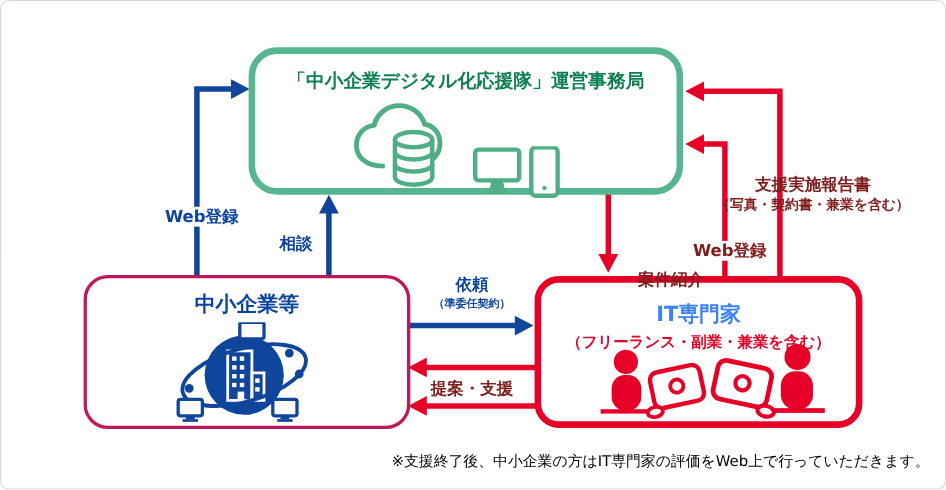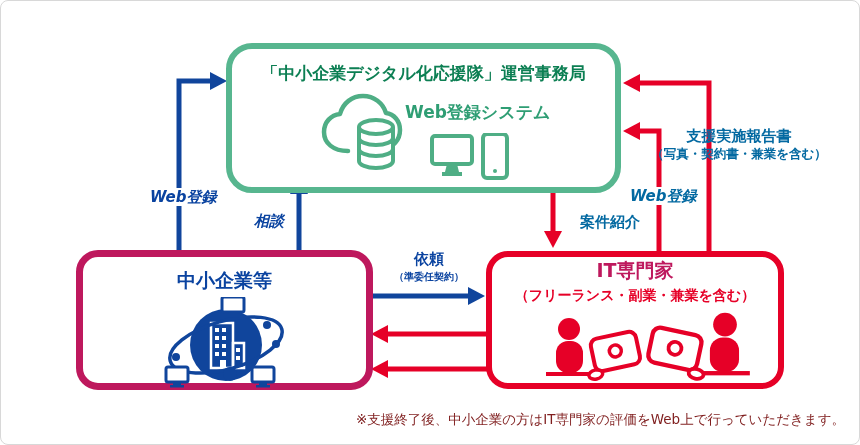--- a/index.html
+++ b/index.html
@@ -2,38 +2,38 @@
 <html><head>
 <meta charset="utf-8">
 <style>
   html,body{margin:0;padding:0;background:#fff;font-family:"DejaVu Sans","Liberation Sans",sans-serif;}
   .canvas{
     position:relative;width:858px;height:443px;margin:0;
     background:#fff;border:1px solid #d8d8d8;border-radius:8px;overflow:hidden;
   }
   .arrows{position:absolute;left:0;top:0;width:860px;height:445px;pointer-events:none;}
   .box{position:absolute;box-sizing:border-box;background:#fff;}
-  .box-green{left:225px;top:42px;width:395px;height:150px;border:6px solid #57b68f;border-radius:26px;}
-  .box-blue{left:75px;top:249px;width:297px;height:140px;border:7px solid #be185d;border-radius:22px;}
+  .box-green{left:225px;top:42px;width:395px;height:134px;border:6px solid #57b68f;border-radius:26px;}
+  .box-blue{left:75px;top:249px;width:297px;height:140px;border:3px solid #be185d;border-radius:22px;}
   .box-red{left:485px;top:250px;width:298px;height:138px;border:6px solid #e60027;border-radius:22px;}
   .box-title{text-align:center;font-weight:bold;}
   .title-green{margin-top:13px;font-size:17px;color:#0c7f53;}
   .title-blue{margin-top:11px;font-size:19px;color:#0a43a0;}
-  .title-red{margin-top:1px;font-size:19px;color:#be185d;}
+  .title-red{margin-top:16px;font-size:19px;color:#3b82f6;}
   .subtitle-red{margin-top:3px;text-align:center;font-weight:bold;font-size:14px;color:#e60027;font-family:Liberation Serif, serif;}
   .system-label{position:absolute;left:173px;top:52px;font-size:17px;font-weight:bold;color:#2f9e74;}
   .icon-abs{position:absolute;}
   .flow-label{position:absolute;font-size:15px;font-weight:bold;white-space:nowrap;line-height:18px;}
   .lbl-blue{color:#0a43a0;}
-  .lbl-red{color:#0369a1;}
-  .on-line{background:#fff;padding:0 3px;font-style:italic;}
+  .lbl-red{color:#7f1d1d;margin-top:32px;}
+  .on-line{background:#fff;padding:0 3px;}
   .lbl-center{text-align:center;white-space:normal;}
   .lbl-sub{font-size:10px;}
   .lbl-sub-sm{font-size:12.5px;}
-  .footnote{position:absolute;right:14px;top:410px;font-size:13.5px;color:#7f1d1d;font-weight:normal;}
+  .footnote{position:absolute;right:14px;top:410px;font-size:13.5px;color:#000000;font-weight:normal;}
 </style>
 </head>
 <body>
 
 <div class="canvas">
 
   <svg class="arrows" viewBox="0 0 860 445">
     <g stroke="#10459c" stroke-width="5" fill="none">
       <path d="M178 252 V80 H210"></path>
       <path d="M298 252 V190"></path>
@@ -65,21 +65,20 @@
     <svg class="icon-abs" style="left:88px;top:42px;" width="84" height="82" viewBox="0 0 84 82">
       <path d="M28 60 C13 60 4 52 4 41 C4 31 11 24 20 23 C23 12 32 5 43 5 C54 5 63 12 66 22 C74 23 80 30 80 39 C80 49 73 57 63 58" fill="#fff" stroke="#4fae85" stroke-width="4.5" stroke-linecap="round" stroke-linejoin="round"></path>
       <path d="M39 36 V70 A17 7 0 0 0 73 70 V36" fill="#fff" stroke="none"></path>
       <ellipse cx="56" cy="36" rx="17" ry="7" fill="#fff" stroke="#4fae85" stroke-width="4"></ellipse>
       <path d="M39 36 V70" fill="none" stroke="#4fae85" stroke-width="4"></path>
       <path d="M73 36 V70" fill="none" stroke="#4fae85" stroke-width="4"></path>
       <path d="M39 47 A17 7 0 0 0 73 47" fill="none" stroke="#4fae85" stroke-width="4"></path>
       <path d="M39 58 A17 7 0 0 0 73 58" fill="none" stroke="#4fae85" stroke-width="4"></path>
       <path d="M39 70 A17 7 0 0 0 73 70" fill="none" stroke="#4fae85" stroke-width="4"></path>
     </svg>
-    <div class="system-label">Web登録システム</div>
     <svg class="icon-abs" style="left:197px;top:84px;" width="80" height="48" viewBox="0 0 80 48">
       <g>
         <rect x="3" y="3" width="40" height="28" rx="3" fill="#fff" stroke="#4fae85" stroke-width="4"></rect>
         <path d="M18 31 L28 31 L30 39 L16 39 Z" fill="#4fae85"></path>
         <rect x="13" y="39" width="20" height="4" fill="#4fae85"></rect>
       </g>
       <g>
         <rect x="54" y="1" width="24" height="44" rx="4" fill="#fff" stroke="#4fae85" stroke-width="4"></rect>
         <circle cx="66" cy="38" r="2" fill="#4fae85"></circle>
       </g>
@@ -146,27 +145,28 @@
           <rect x="50" y="26" width="46" height="33" rx="7" fill="#fff" stroke="#e60027" stroke-width="4"></rect>
           <circle cx="73" cy="42" r="6" fill="#fff" stroke="#e60027" stroke-width="3.5"></circle>
           <ellipse cx="49" cy="61" rx="7" ry="4.5" fill="#fff" stroke="#e60027" stroke-width="3.5"></ellipse>
         </g>
       </g>
       <use href="#expert-unit" transform="translate(208,-6) scale(-1.08,1.08)"></use>
     </svg>
   </div>
 
   <div class="flow-label lbl-blue on-line" style="left:146px;top:187px;">Web登録</div>
-  <div class="flow-label lbl-blue" style="left:253px;top:211px;font-style:italic;">相談</div>
+  <div class="flow-label lbl-blue" style="left:253px;top:211px;">相談</div>
 
   <div class="flow-label lbl-blue lbl-center" style="left:358px;top:249px;width:140px;">
     <div>依頼</div>
     <div class="lbl-sub">（準委任契約）</div>
   </div>
 
+  <div class="flow-label lbl-red lbl-center" style="left:358px;top:311px;width:140px;">提案・支援</div>
 
   <div class="flow-label lbl-red" style="left:579px;top:212px;">案件紹介</div>
   <div class="flow-label lbl-red on-line" style="left:626px;top:186px;">Web登録</div>
 
   <div class="flow-label lbl-red lbl-center" style="left:645px;top:126px;width:186px;">
     <div>支援実施報告書</div>
     <div class="lbl-sub-sm">（写真・契約書・兼業を含む）</div>
   </div>
 
   <div class="footnote">※支援終了後、中小企業の方はIT専門家の評価をWeb上で行っていただきます。</div>

